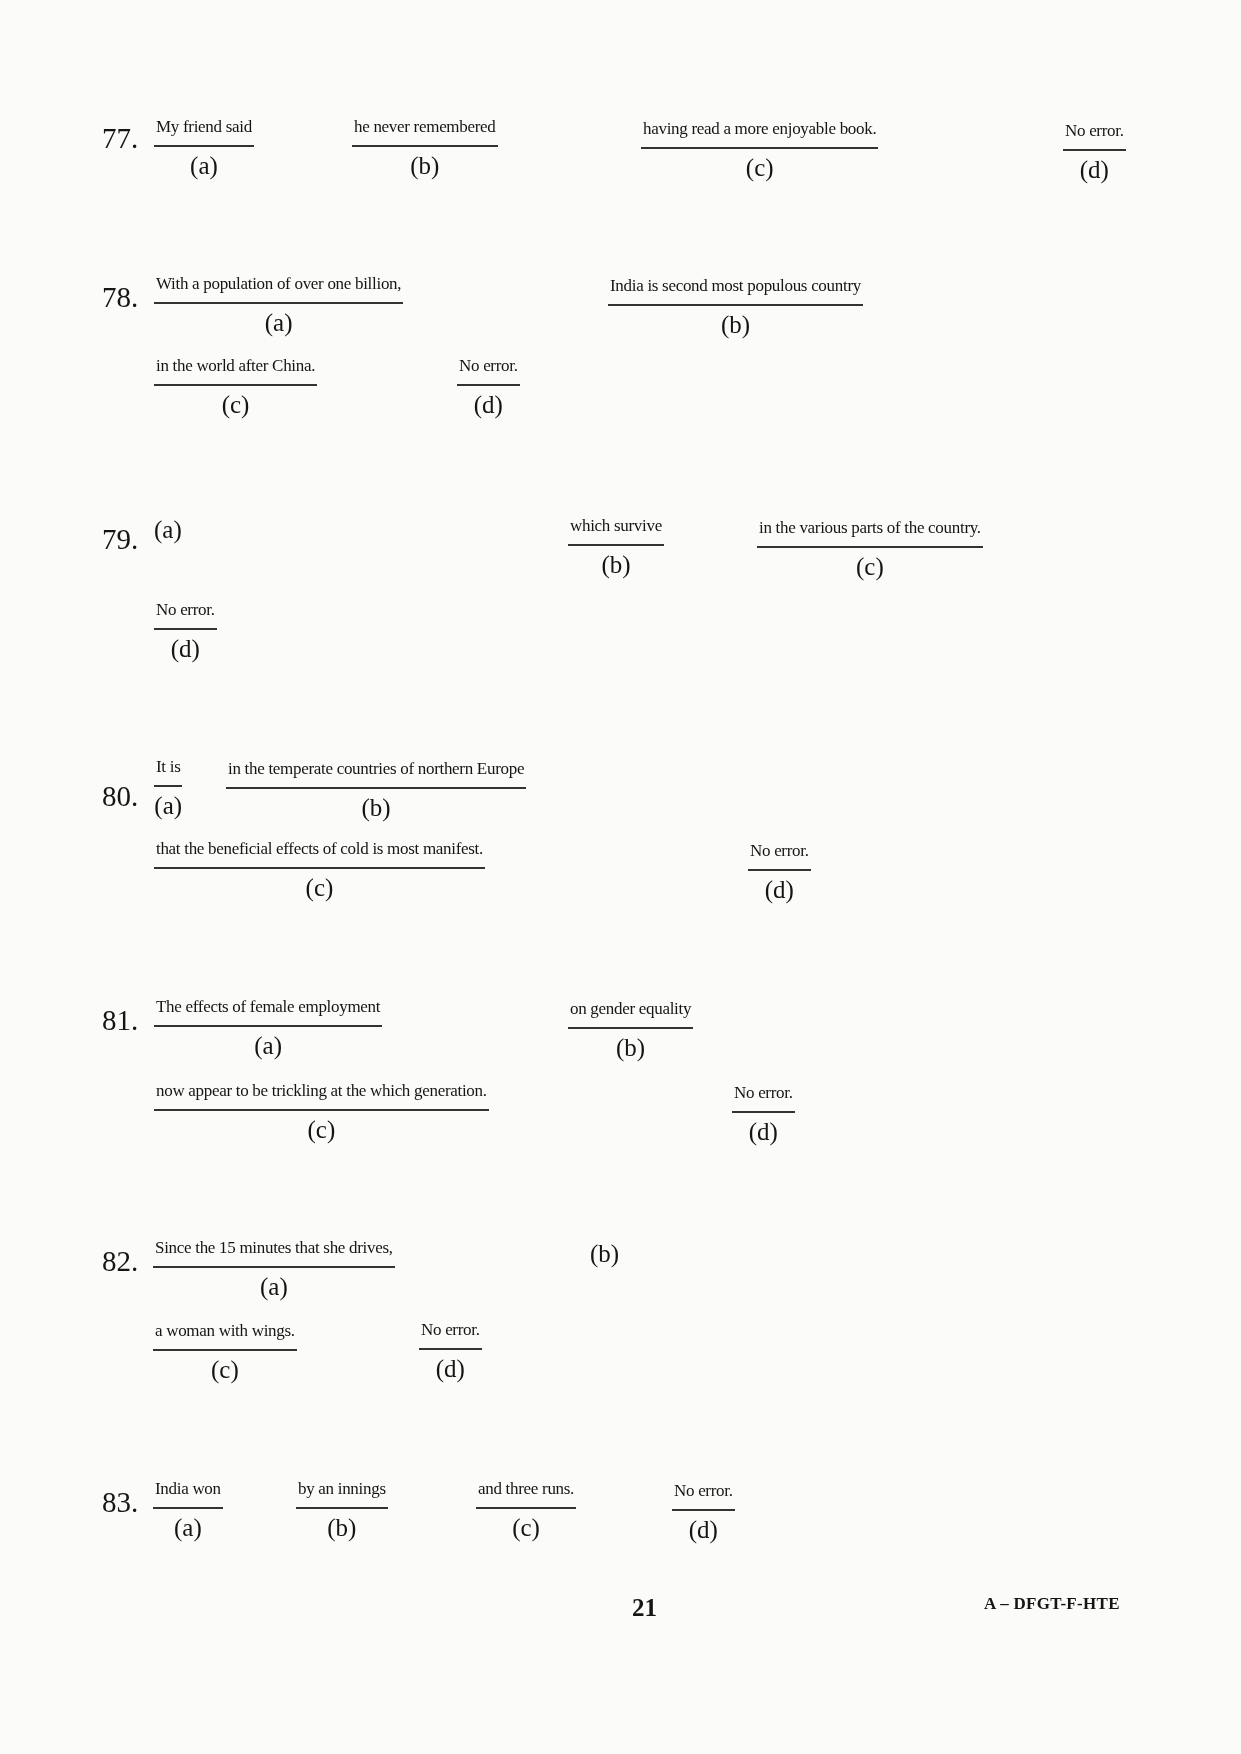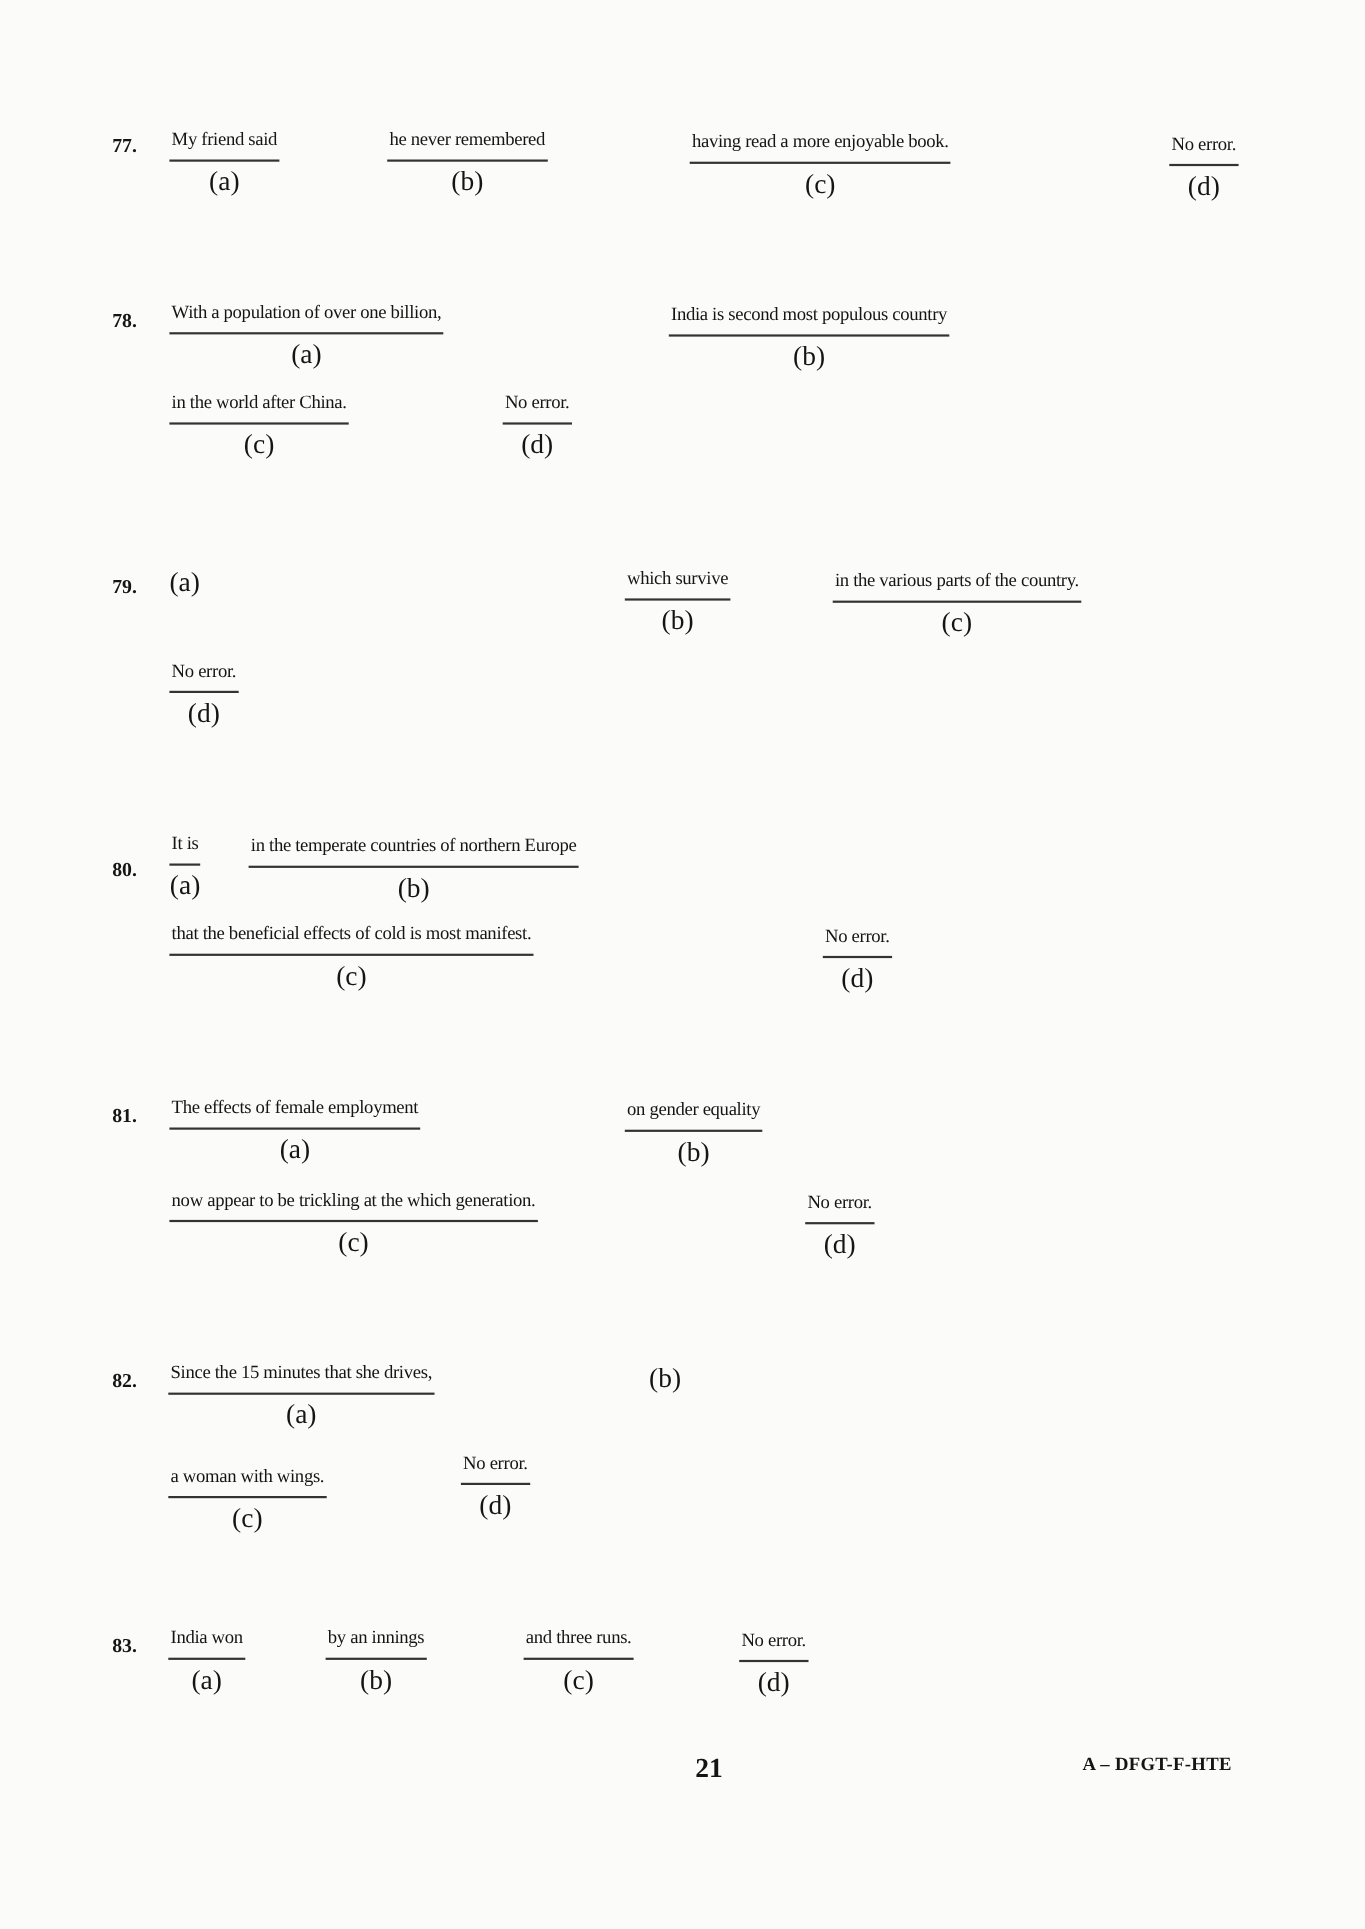--- a/index.html
+++ b/index.html
@@ -5,21 +5,21 @@
     html, body { margin: 0; padding: 0; }
     body {
       width: 1241px; height: 1754px; position: relative;
       background: #fbfbf9; color: #151515;
       font-family: "Liberation Serif", "DejaVu Serif", serif;
       overflow: hidden;
     }
     .q { position: absolute; left: 0; width: 1241px; }
     .qnum {
       position: absolute; left: 102px;
-      font-weight: bold; font-size: 18px;
+      font-weight: normal; font-size: 29px;
     }
     .seg { position: absolute; text-align: center; }
     .seg .txt {
       display: block; font-size: 17px; white-space: nowrap;
       padding: 0 2px 3px 2px; border-bottom: 2px solid #333;
       line-height: 30px; letter-spacing: -0.3px;
     }
     .seg .lbl { display: block; font-size: 25px; line-height: 30px; margin-top: 4px; }
     .footer-page { position: absolute; top: 1594px; left: 632px; font-size: 25px; font-weight: bold; }
     .footer-code { position: absolute; top: 1594px; left: 984px; font-size: 17px; font-weight: bold; letter-spacing: 0.3px; }
@@ -30,21 +30,21 @@
 <div class="q" style="top:112px;">
   <span class="qnum" style="top:10px;">77.</span>
   <div class="seg" style="left:154px;top:0;">
     <span class="txt">My friend said</span>
     <span class="lbl">(a)</span>
   </div>
   <div class="seg" style="left:352px;top:0;">
     <span class="txt">he never remembered</span>
     <span class="lbl">(b)</span>
   </div>
-  <div class="seg" style="left:627px;top:2px;">
+  <div class="seg" style="left:641px;top:2px;">
     <span class="txt">having read a more enjoyable book.</span>
     <span class="lbl">(c)</span>
   </div>
   <div class="seg" style="left:1063px;top:4px;">
     <span class="txt">No error.</span>
     <span class="lbl">(d)</span>
   </div>
 </div>
 
 <div class="q" style="top:269px;">
@@ -128,21 +128,21 @@
 
 <div class="q" style="top:1233px;">
   <span class="qnum" style="top:12px;">82.</span>
   <div class="seg" style="left:153px;top:0;">
     <span class="txt">Since the 15 minutes that she drives,</span>
     <span class="lbl">(a)</span>
   </div>
   <div class="seg" style="left:590px;top:2px;">
     <span class="lbl">(b)</span>
   </div>
-  <div class="seg" style="left:153px;top:94px;font-family:Liberation Serif, serif;">
+  <div class="seg" style="left:153px;top:83px;font-family:Liberation Serif, serif;">
     <span class="txt">a woman with wings.</span>
     <span class="lbl">(c)</span>
   </div>
   <div class="seg" style="left:419px;top:82px;">
     <span class="txt">No error.</span>
     <span class="lbl">(d)</span>
   </div>
 </div>
 
 <div class="q" style="top:1474px;">

